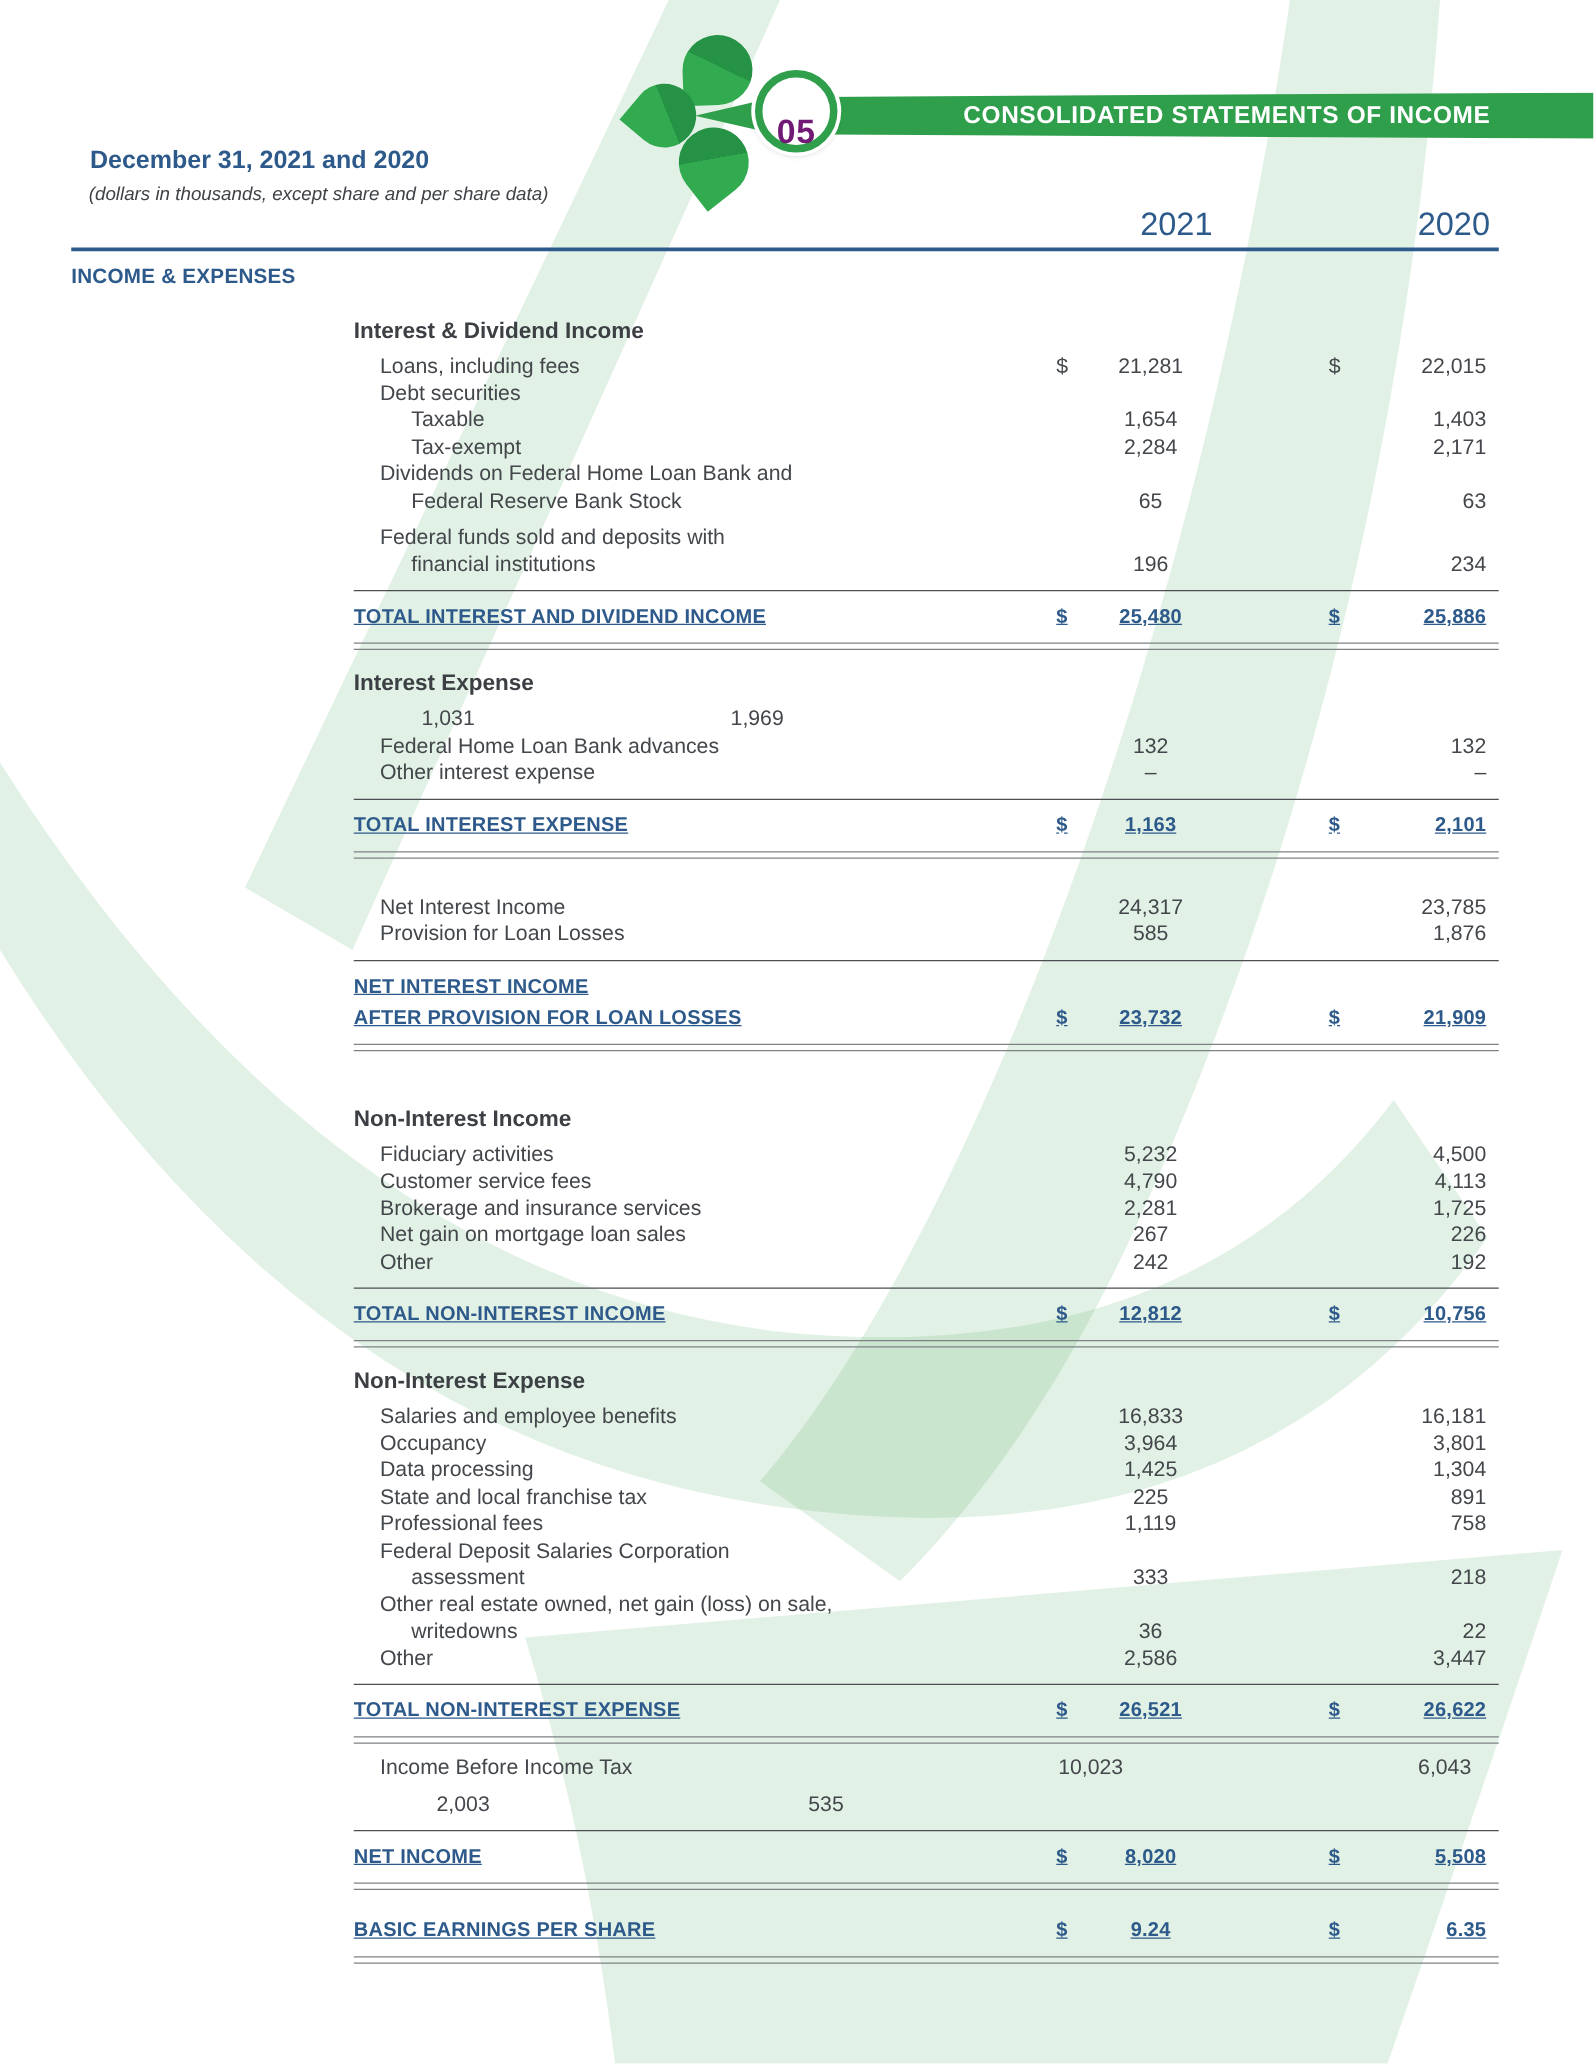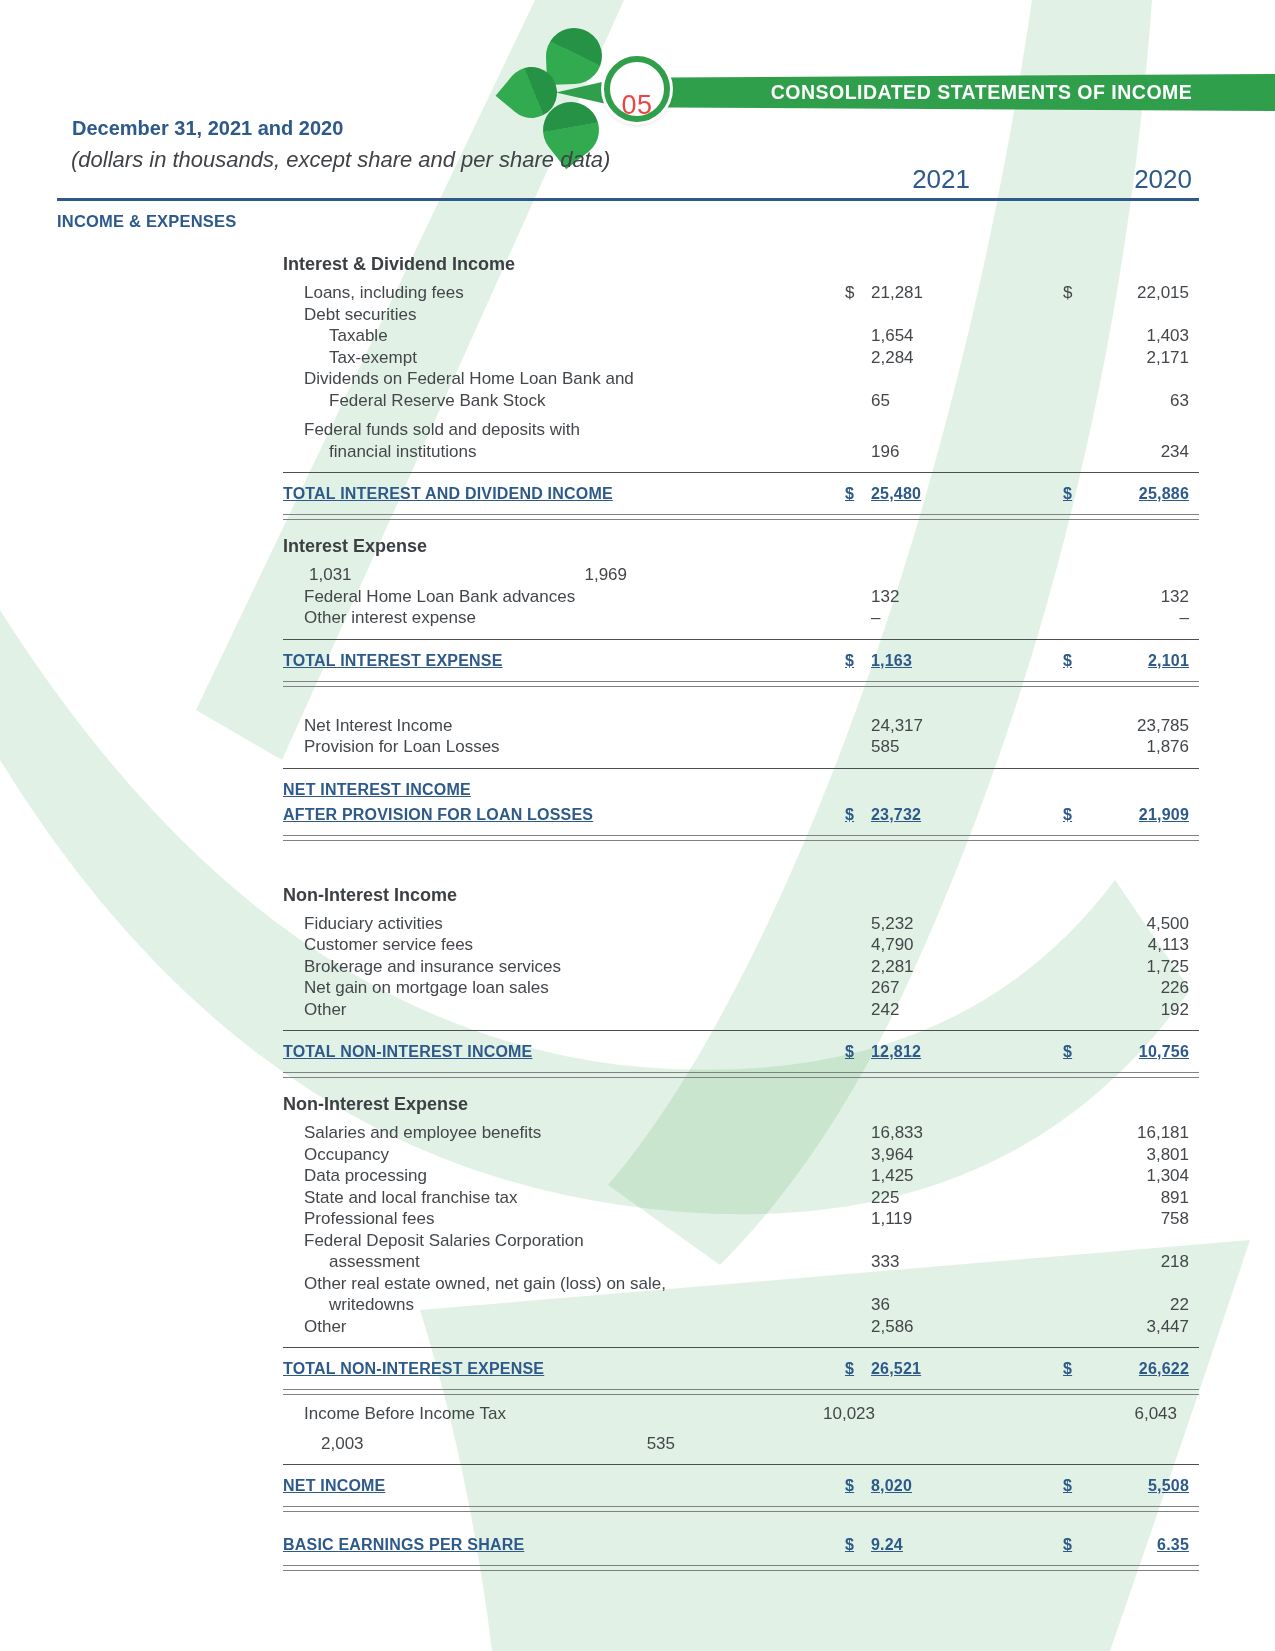--- a/index.html
+++ b/index.html
@@ -16,39 +16,39 @@
 
   .banner{position:absolute;left:556px;top:74px;width:719px;height:37px;background:#2f9f4b;
           clip-path:polygon(0 50%,9% 10%,100% 0,100% 100%,9% 90%);
           display:flex;align-items:center;justify-content:center;padding-left:132px;box-sizing:border-box;z-index:3;}
   .banner span{color:#ffffff;font-weight:bold;font-size:19.5px;letter-spacing:.5px;white-space:nowrap;}
 
   .badge{position:absolute;left:604px;top:56px;width:54px;height:54px;background:#ffffff;
          border:6px solid #2f9f4b;border-radius:50%;z-index:4;
          box-shadow:0 0 0 3px #ffffff,0 2px 5px rgba(0,0,0,.25);
          display:flex;align-items:center;justify-content:center;}
-  .badge span{color:#ef4444;font-weight:normal;font-size:27px;letter-spacing:.5px;margin-top:32px;}
+  .badge span{color:#701a75;font-weight:bold;font-size:27px;letter-spacing:.5px;margin-top:32px;}
 
   
   .dateline{position:absolute;left:72px;top:117px;font-size:20px;font-weight:bold;color:#2d5a8a;}
-  .subtitle{position:absolute;left:71px;top:147px;font-size:22px;font-style:italic;color:#3f4347;}
+  .subtitle{position:absolute;left:71px;top:147px;font-size:15px;font-style:italic;color:#3f4347;}
   .year{position:absolute;top:164px;width:200px;text-align:right;font-size:26px;color:#2d5a8a;font-weight:500;z-index:2;}
   .year.y1{left:770px;}
   .year.y2{left:992px;}
   .bluerule{position:absolute;left:57px;top:198px;width:1142px;height:3px;background:#2d5a8a;z-index:2;}
   .incexp{position:absolute;left:57px;top:212px;font-size:16.5px;font-weight:bold;color:#2d5a8a;letter-spacing:.2px;z-index:2;}
 
   
   .table{position:absolute;left:283px;top:238px;width:916px;z-index:2;}
   .row{display:flex;font-size:17px;line-height:21.5px;color:#43474b;}
   .row .lbl{flex:1;padding-left:21px;box-sizing:border-box;}
   .row .lbl.ind0{padding-left:0;}
   .row .lbl.ind2{padding-left:46px;}
   .row .d1{width:26px;}
-  .row .v1{width:99px;text-align:left;}
+  .row .v1{width:99px;text-align:center;}
   .row .spc{width:93px;}
   .row .d2{width:26px;}
   .row .v2{width:100px;text-align:right;}
   .row .rt{width:10px;}
   .row.sp8{margin-top:8px;gap:12px;}
 
   .sec{font-size:18px;font-weight:bold;color:#3c4044;margin:15px 0 7px 0;line-height:22px;}
   .gap{height:8px;}
   .biggap{height:20px;}
 

